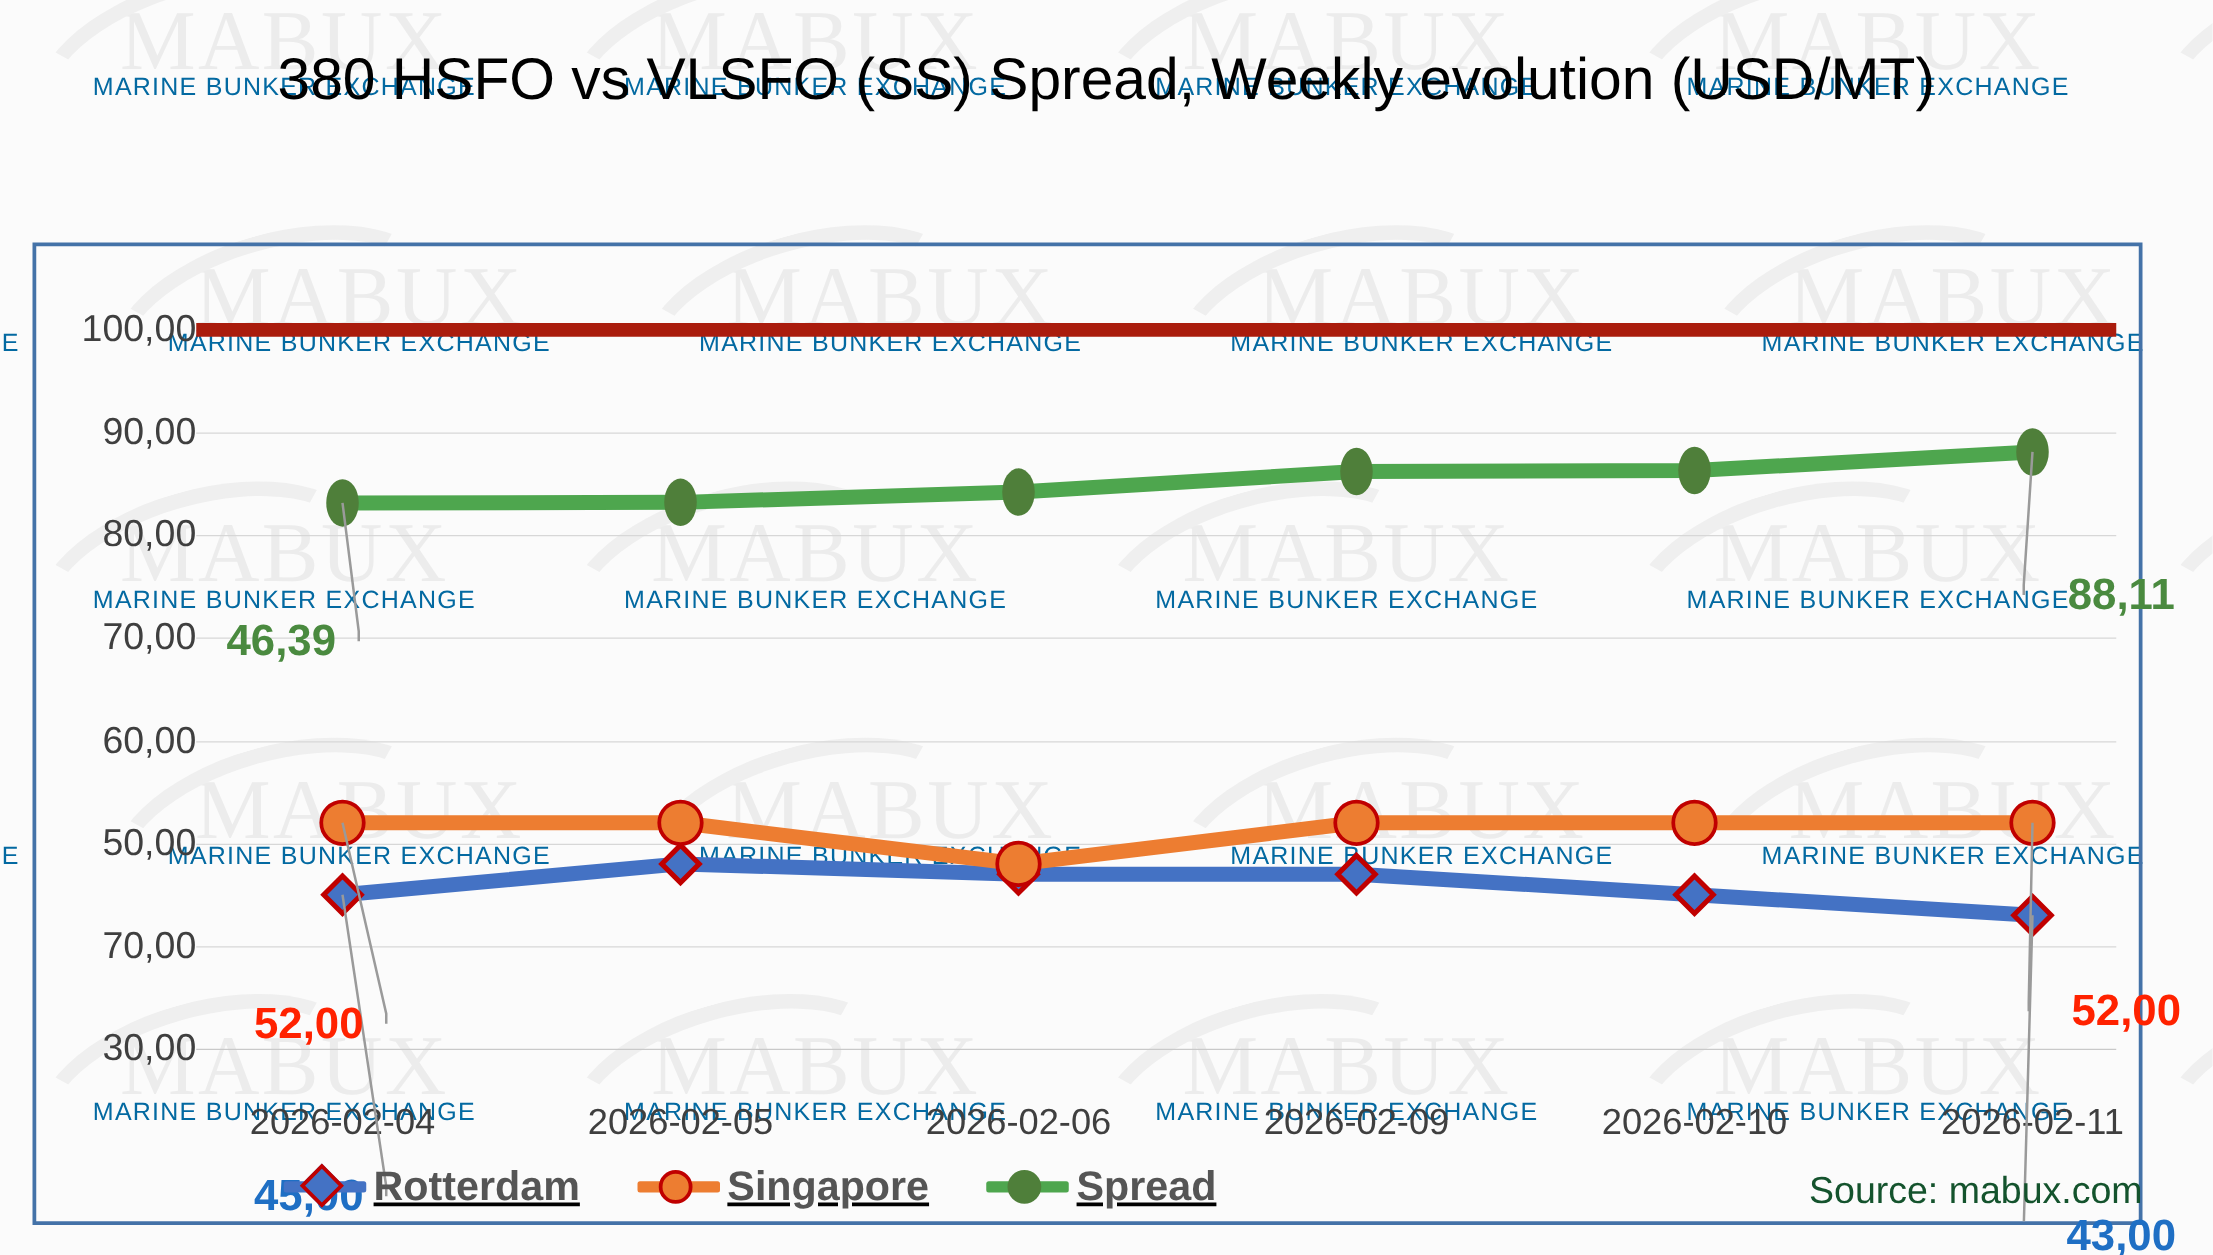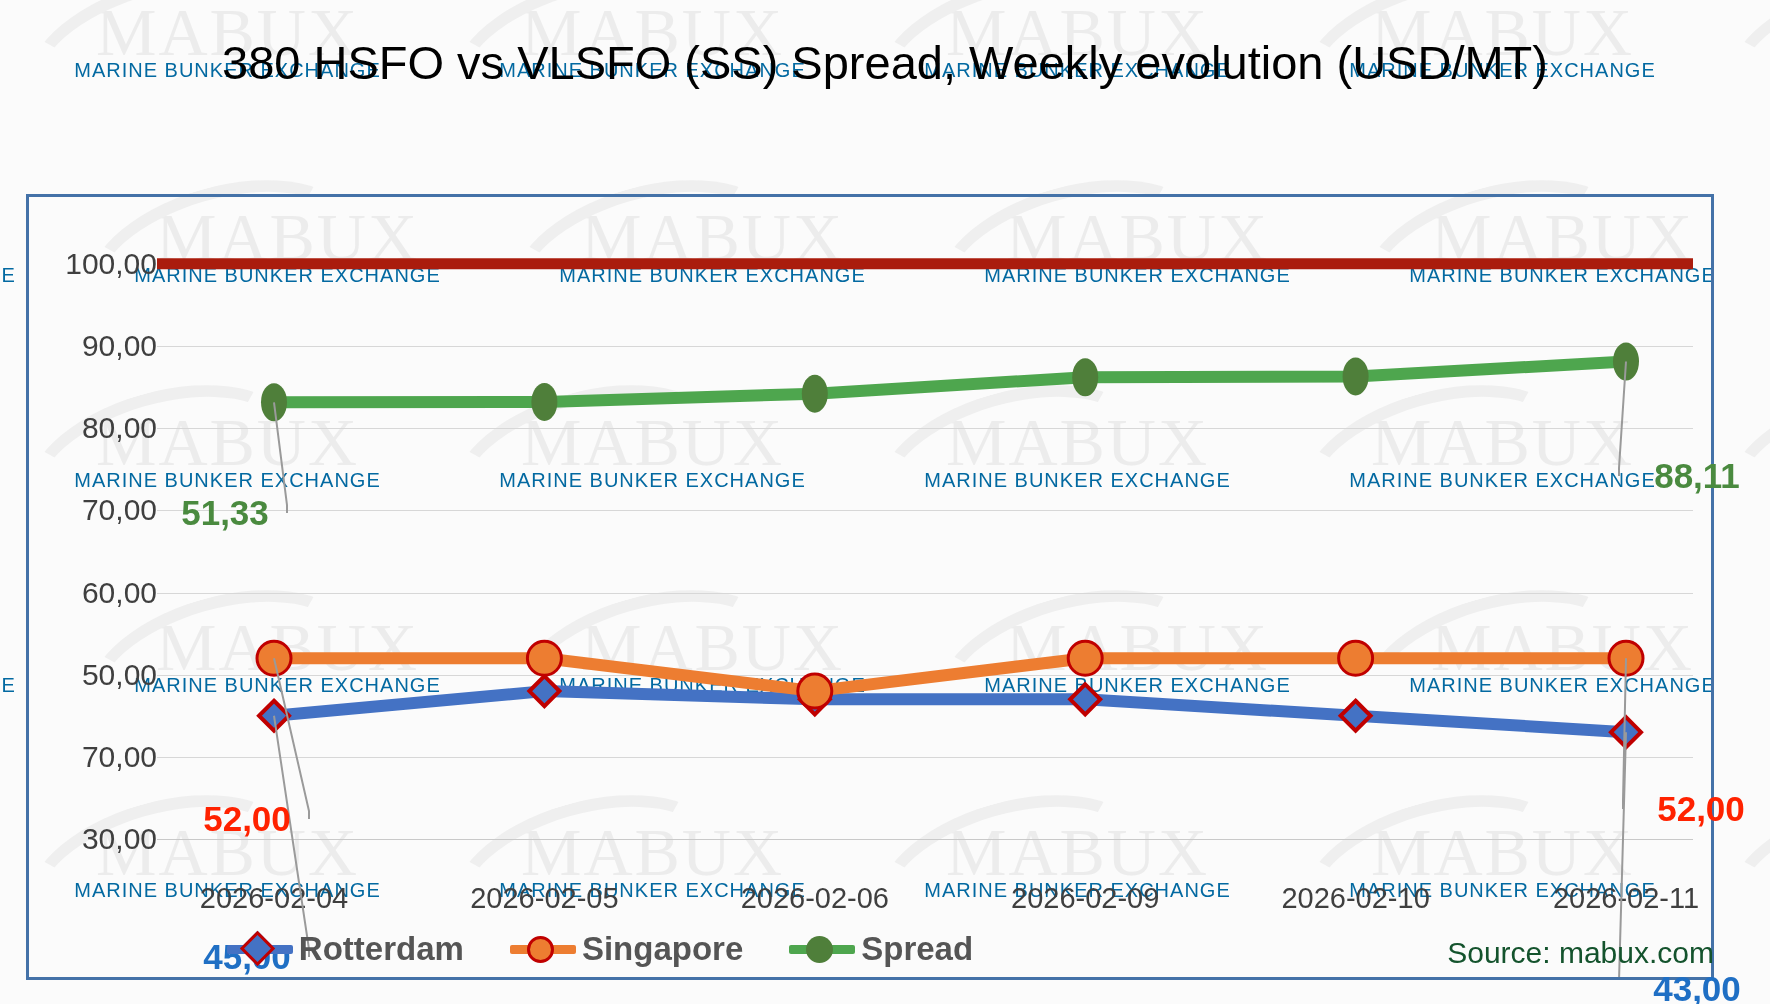--- a/index.html
+++ b/index.html
@@ -140,20 +140,21 @@
   
   .legend{
     position:absolute;
     left:0;top:930px;
     width:1200px;
     display:flex;
     justify-content:center;
     align-items:center;
     gap:46px;
     z-index:3;
+    text-decoration:underline;
   }
   .leg-item{display:flex;align-items:center;gap:6px;}
   .leg-text{
     font-size:33px;font-weight:bold;color:#555;
     font-family:"Liberation Sans", sans-serif;
   }
   .leg-mark{position:relative;width:66px;height:26px;}
   .leg-bar{
     position:absolute;left:0;top:9px;width:66px;height:9px;border-radius:2px;
   }
@@ -376,21 +377,21 @@
         <ellipse cx="1326.6000000000001" cy="179.427027027027" rx="13" ry="19" fill="#4f7f3a"></ellipse>
         <ellipse cx="1597" cy="164.55567567567567" rx="13" ry="19" fill="#4f7f3a"></ellipse>
         <polyline points="258,316 258,308 245,205.30810810810806" fill="none" stroke="#9a9a9a" stroke-width="2"></polyline>
         <polyline points="1590,279 1590,271 1597,164.55567567567567" fill="none" stroke="#9a9a9a" stroke-width="2"></polyline>
         <polyline points="280,622 280,614 245,461.2432432432432" fill="none" stroke="#9a9a9a" stroke-width="2"></polyline>
         <polyline points="1594,612 1594,604 1597,461.2432432432432" fill="none" stroke="#9a9a9a" stroke-width="2"></polyline>
         <polyline points="280,760 280,752 245,518.7567567567568" fill="none" stroke="#9a9a9a" stroke-width="2"></polyline>
         <polyline points="1590,792 1590,784 1597,535.1891891891892" fill="none" stroke="#9a9a9a" stroke-width="2"></polyline>
       </svg>
     <div id="dlabels">
-        <div class="dlab" style="left: 196px; top: 316px; color: rgb(74, 138, 63);">51,33</div>
+        <div class="dlab" style="left: 196px; top: 316px; color: rgb(74, 138, 63);">46,39</div>
         <div class="dlab" style="left: 1668px; top: 279px; color: rgb(74, 138, 63);">88,11</div>
         <div class="dlab" style="left: 218px; top: 622px; color: rgb(255, 34, 0);">52,00</div>
         <div class="dlab" style="left: 1672px; top: 612px; color: rgb(255, 34, 0);">52,00</div>
         <div class="dlab" style="left: 218px; top: 760px; color: rgb(31, 111, 196);">45,00</div>
         <div class="dlab" style="left: 1668px; top: 792px; color: rgb(31, 111, 196);">43,00</div>
       </div>
   </div>
 </div>
 
 <div class="legend" id="legend">

